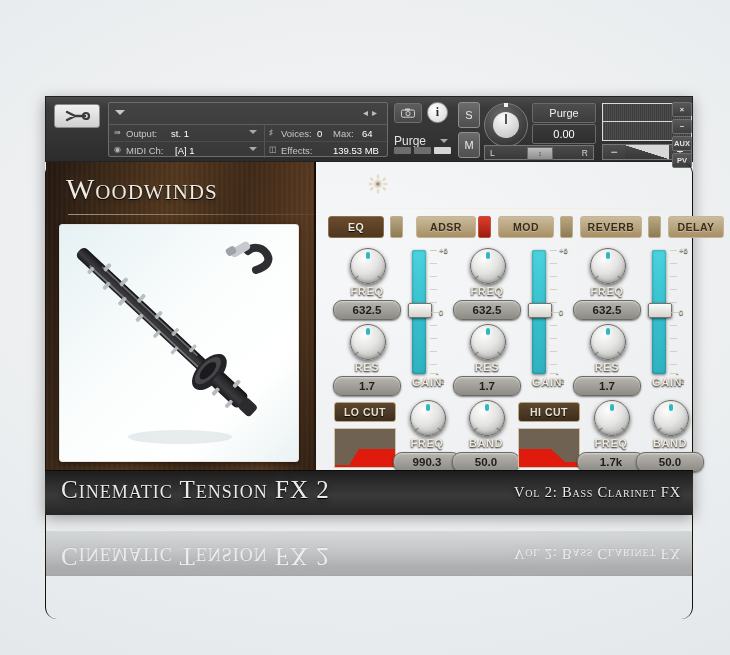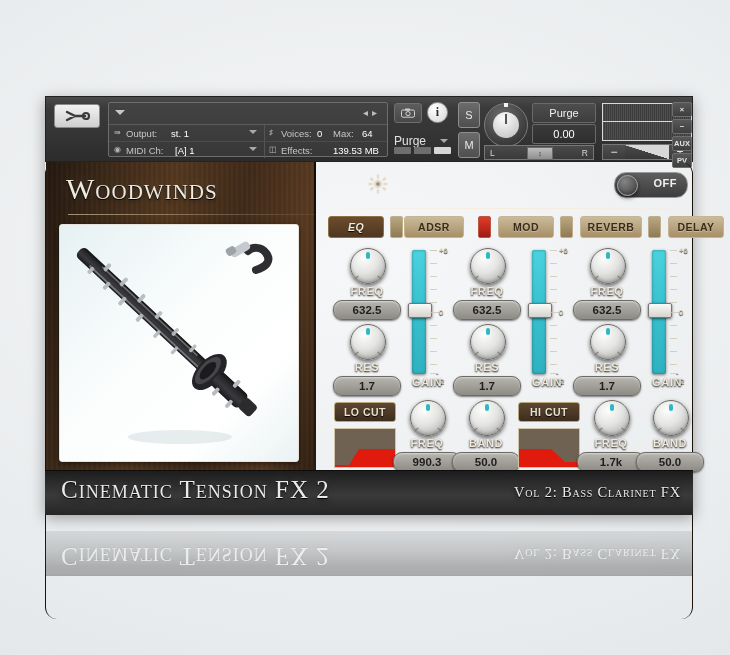--- a/index.html
+++ b/index.html
@@ -172,21 +172,21 @@
     display:flex;align-items:center;justify-content:center;
     font-size:10.5px;font-weight:bold;letter-spacing:.5px;
     border:1px solid #c6b592;
     background:linear-gradient(180deg,#c3b190,#a08köp 0%,#a08a62 100%);
     background:linear-gradient(180deg,#cabb9b,#a78f66);
     color:#3a2c18;text-shadow:0 1px 0 rgba(255,255,255,.3);
   }
   .tab.active{
     background:linear-gradient(180deg,#6b4d2d,#4e3620);
     border:1px solid #8d apart;border:1px solid #8d7048;
-    color:#f2ead9;text-shadow:0 1px 1px #000;font-style:italic;
+    color:#f2ead9;text-shadow:0 1px 1px #000;
   }
   .sepbtn{
     position:absolute;top:0;width:13px;height:22px;border-radius:2px;box-sizing:border-box;
     border:1px solid #c0ad8a;background:linear-gradient(180deg,#b9a881,#8e7a55);
   }
   .sepbtn.red{background:linear-gradient(180deg,#e03c2a,#9e1c10);border:1px solid #b7573f;}
 
   
   .band{position:absolute;top:86px;width:112px;height:146px;}
   .knob{
@@ -394,24 +394,20 @@
               <rect x="15" y="3.2" width="2.4" height="4" transform="rotate(45 16.2 5.2)"></rect>
               <rect x="2.6" y="12.8" width="2.4" height="4" transform="rotate(45 3.8 14.8)"></rect>
             </g>
           </g>
           <circle cx="10" cy="10" r="1.9" fill="#5a4328"></circle>
         </svg>
       </div>
 
       <div class="fx-rule"></div>
 
-      <div class="toggle">
-        <div class="knob"></div>
-        <div class="txt">OFF</div>
-      </div>
 
       <div class="photo-frame">
         <svg width="238" height="236" viewBox="0 0 238 236">
           <defs>
             <linearGradient id="bg" x1="0" y1="0" x2="1" y2="1">
               <stop offset="0" stop-color="#e6f1f3"></stop>
                 <stop offset="0.45" stop-color="#fbfdfd"></stop>
               <stop offset="0.75" stop-color="#ffffff"></stop>
                 <stop offset="1" stop-color="#eaf2f3"></stop>
             </linearGradient>
@@ -462,21 +458,21 @@
             <rect x="166" y="22" width="10" height="8" rx="3" fill="#9ea3a8" transform="rotate(-30 171 26)"></rect>
           </g>
 
           <ellipse cx="120" cy="212" rx="52" ry="7" fill="#cfd9dc" opacity=".5"></ellipse>
         </svg>
       </div>
 
       <div class="tabs">
         <div class="tab active" style="left:0;width:56px">EQ</div>
         <div class="sepbtn" style="left:62px"></div>
-        <div class="tab" style="left:76px;width:60px">ADSR</div>
+        <div class="tab" style="left:88px;width:60px">ADSR</div>
         <div class="sepbtn red" style="left:150px"></div>
         <div class="tab" style="left:170px;width:56px">MOD</div>
         <div class="sepbtn" style="left:232px"></div>
         <div class="tab" style="left:252px;width:62px">REVERB</div>
         <div class="sepbtn" style="left:320px"></div>
         <div class="tab" style="left:340px;width:56px">DELAY</div>
 
       </div>
 
       <div class="band" style="left:282px">

